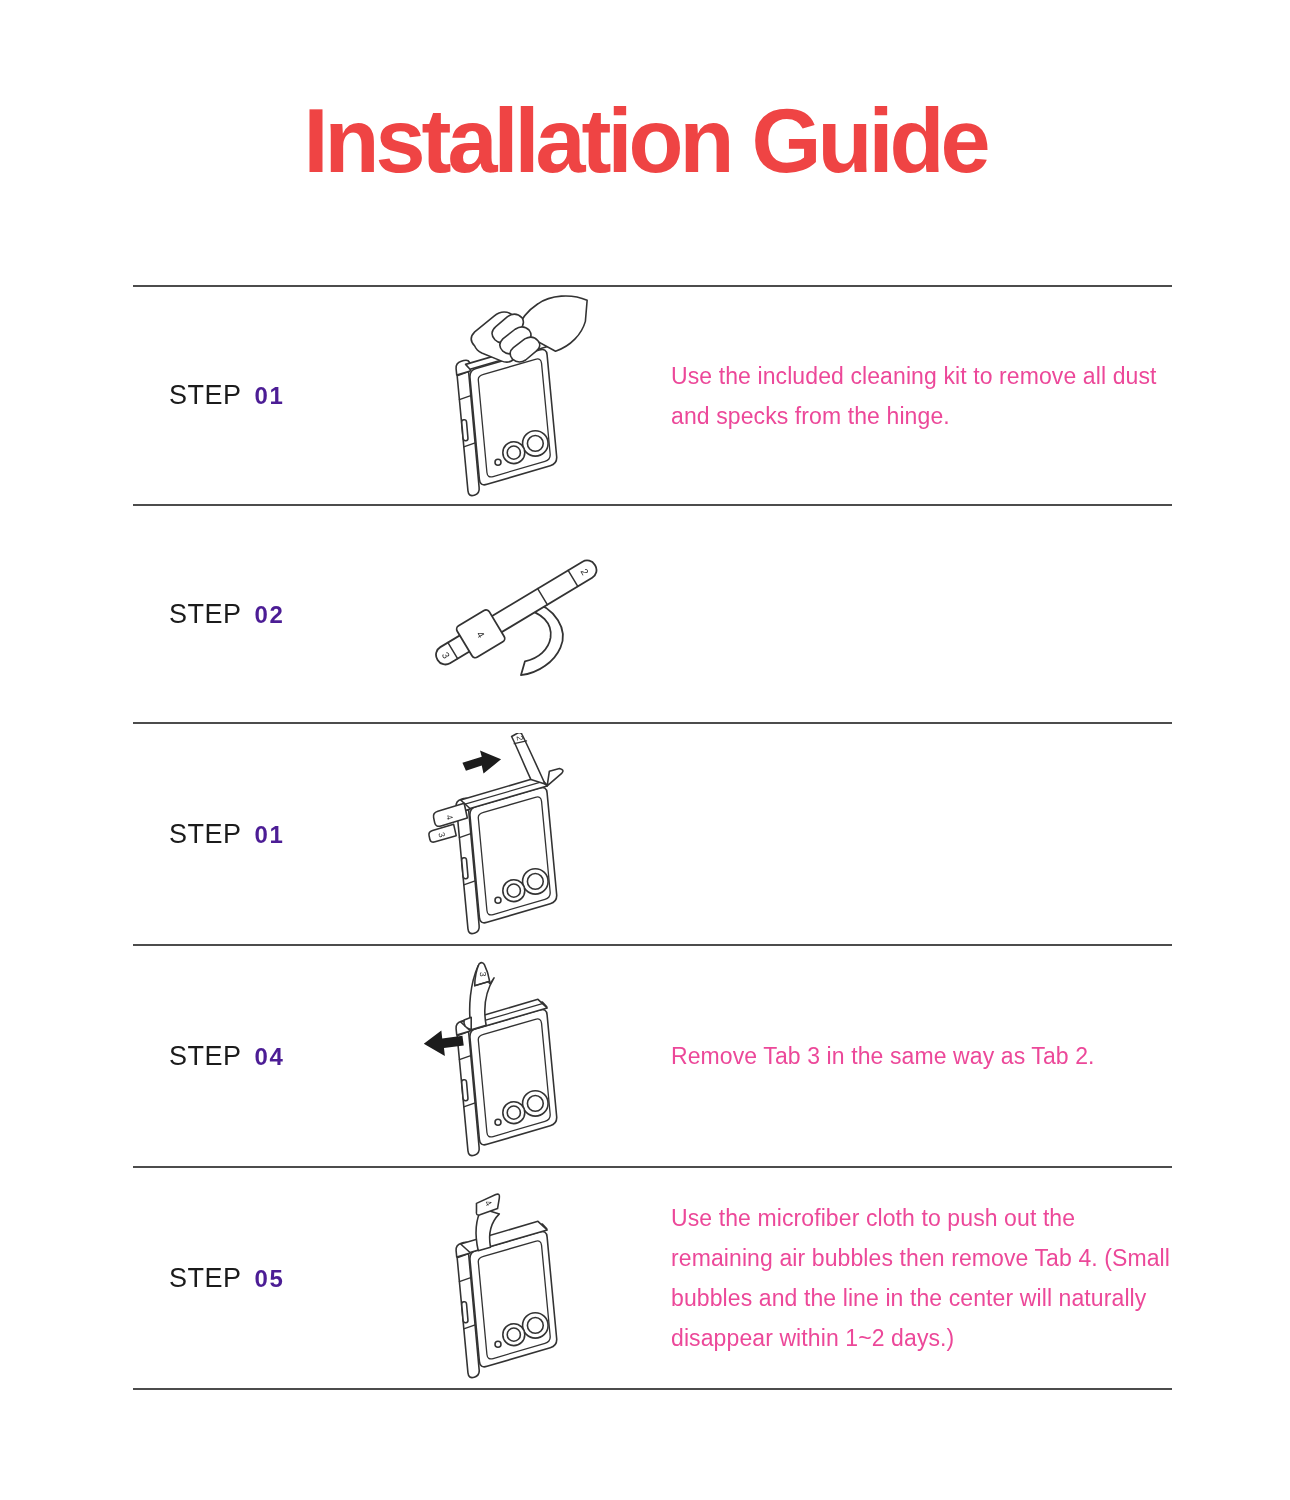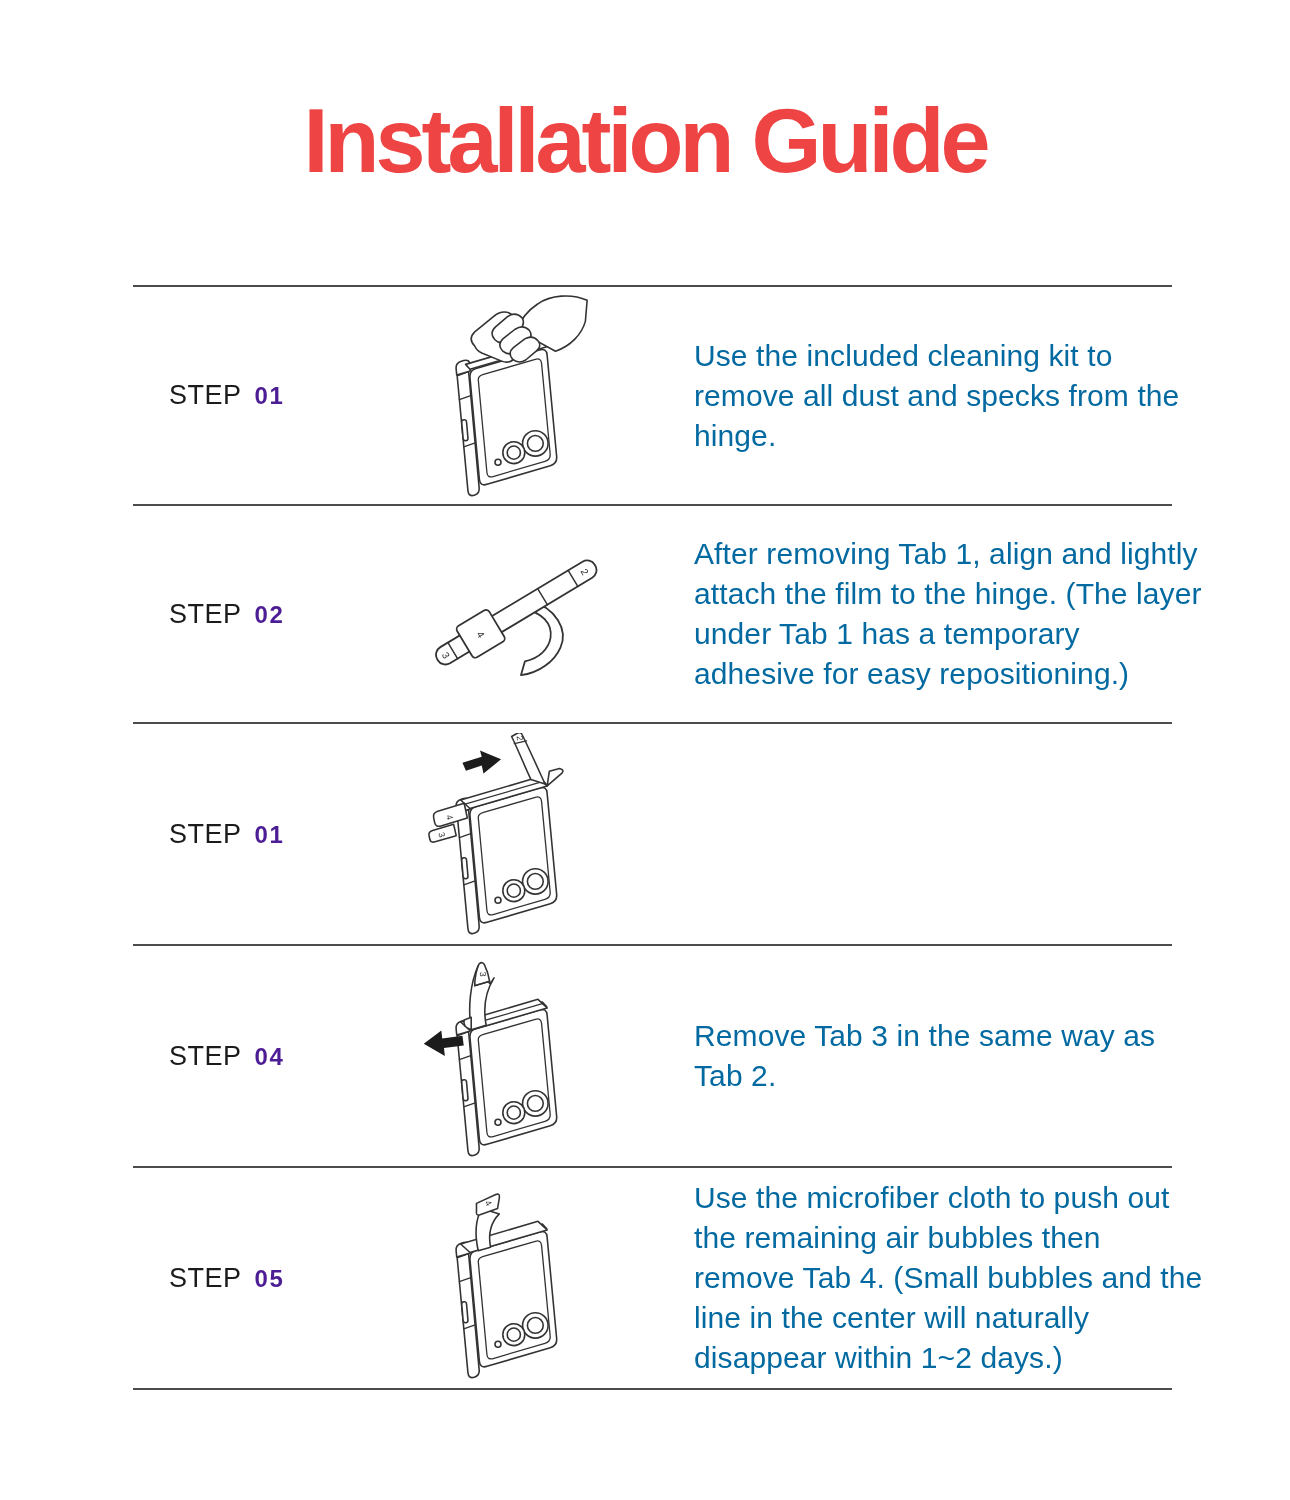--- a/index.html
+++ b/index.html
@@ -29,22 +29,22 @@
   .label-col{
     width:192px;padding-left:36px;box-sizing:content-box;
     display:flex;align-items:baseline;gap:13px;flex:none;
   }
   .label-step{font-size:27px;font-weight:400;color:#1b1b1b;letter-spacing:0.5px;}
   .label-num{font-size:24px;font-weight:bold;color:#4c1d95;letter-spacing:1.5px;}
   .illo-col{
     width:310px;flex:none;display:flex;justify-content:center;align-items:center;
   }
   .desc-col{
-    width:510px;flex:none;margin-left:23px;
-    font-size:30px;line-height:40px;letter-spacing:0.1px;color:#0369a1;
+    width:510px;flex:none;
+    font-size:23px;line-height:40px;letter-spacing:0.1px;color:#ec4899;
   }
   .illo svg{display:block;}
   .lineart{fill:#ffffff;stroke:#333333;stroke-width:1.8;stroke-linejoin:round;stroke-linecap:round;}
   .thin{fill:none;stroke:#333333;stroke-width:1.5;stroke-linejoin:round;stroke-linecap:round;}
   .solid-arrow{fill:#1c1c1c;stroke:none;}
   .tab-num{font-family:"Liberation Sans",sans-serif;font-size:10px;fill:#2e2e2e;text-anchor:middle;}
   .defs-hidden{position:absolute;width:0;height:0;overflow:hidden;}
 </style>
 </head>
 <body>
@@ -118,21 +118,20 @@
           <path class="thin" d="M136 69 L136 88"></path>
           <path class="thin" d="M172 69 L172 88"></path>
           <path class="thin" d="M30 69 L30 88"></path>
           <rect class="lineart" x="44" y="60" width="38" height="37" rx="4"></rect>
           <text class="tab-num" x="185" y="82" font-size="11" transform="rotate(90 185 79)">2</text>
           <text class="tab-num" x="63" y="83" font-size="13" transform="rotate(90 63 79)">4</text>
           <text class="tab-num" x="21" y="82" font-size="11" transform="rotate(90 21 79)">3</text>
         </g>
       </svg>
     </div>
-    <div class="desc-col">After removing Tab 1, align and lightly attach the film to the hinge. (The layer under Tab 1 has a temporary adhesive for easy repositioning.)</div>
   </div>
 
   <div class="step-row">
     <div class="label-col">
       <span class="label-step">STEP</span>
       <span class="label-num">01</span>
     </div>
     <div class="illo-col illo">
       <svg width="188" height="202" viewBox="0 0 210 230">
         <use href="#phone-base"></use>

